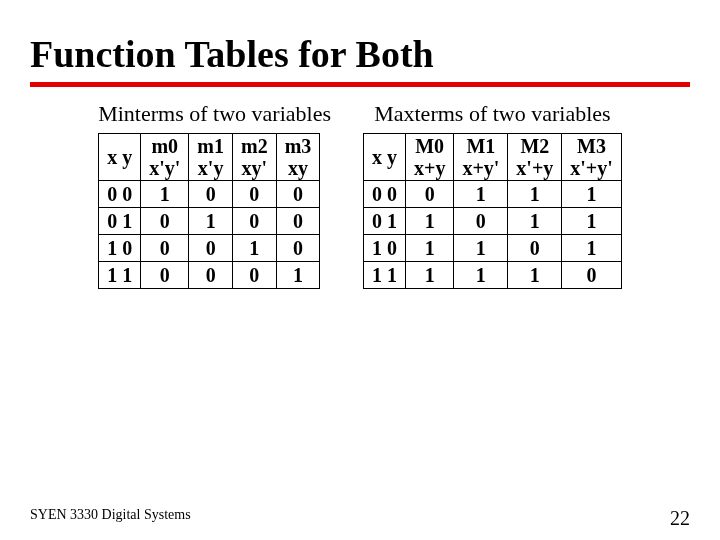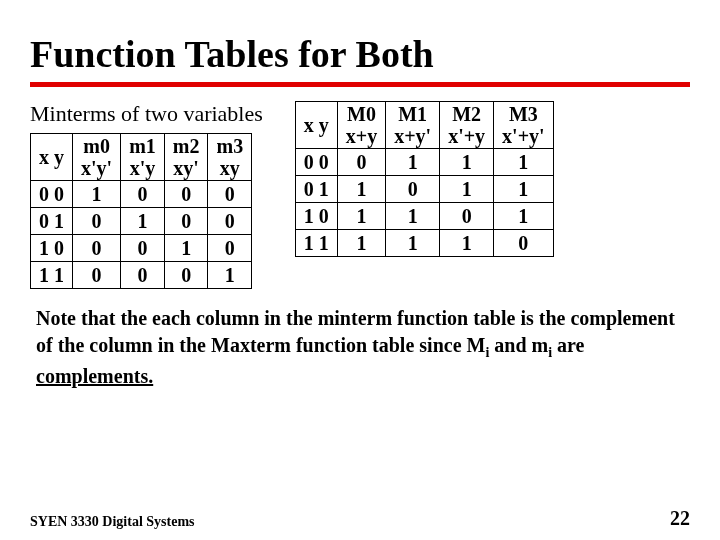--- a/index.html
+++ b/index.html
@@ -22,21 +22,21 @@
     margin: 0 0 6px 0;
   }
   .rule {
     border: none;
     border-top: 5px solid #e00000;
     margin: 0 0 14px 0;
   }
   .tables-wrap {
     display: flex;
     gap: 32px;
-    justify-content: flex-start;
+    justify-content: center;
     margin-bottom: 16px;
   }
   .table-block {
     text-align: center;
   }
   .subtitle {
     font-size: 22px;
     margin-bottom: 6px;
   }
   table {
@@ -63,22 +63,21 @@
   }
   .underline { text-decoration: underline; }
   .footer {
     position: absolute;
     bottom: 10px;
     left: 30px;
     right: 30px;
     display: flex;
     justify-content: space-between;
     font-size: 14px;
-    align-items: flex-end;
-    font-weight: bold;
+    align-items: flex-start;
   }
   .pagenum { font-size: 20px; }
   .sub-ij { font-size: 0.7em; vertical-align: sub; }
 </style>
 </head>
 <body>
 
 <div class="slide">
   <h1 class="title">Function Tables for Both</h1>
   <hr class="rule">
@@ -134,20 +133,21 @@
           <td>0</td>
           <td>0</td>
           <td>0</td>
           <td>1</td>
         </tr>
       </tbody>
         </table>
     </div>
 
     <div class="table-block">
+      <div class="subtitle">Maxterms of two variables</div>
       <table>
         <tbody>
             <tr>
           <th class="headcell">x y</th>
           <th class="headcell">
             <span class="hdr-top">M0</span>
             <span class="hdr-bot">x+y</span>
           </th>
           <th class="headcell">
             <span class="hdr-top">M1</span>
@@ -189,21 +189,18 @@
           <td>1</td>
           <td>1</td>
           <td>0</td>
         </tr>
       </tbody>
         </table>
     </div>
 
   </div>
 
-  <p class="note">
-    <span>Note that the each column in the minterm function table is the complement of the column in the Maxterm function table since M</span><span class="sub-ij">i</span><span> and m</span><span class="sub-ij">i</span><span> are </span><span class="underline">complements.</span><span></span>
-  </p>
 </div>
 
 <div class="footer">
   <span>SYEN 3330 Digital Systems</span>
   <span class="pagenum">22</span>
 </div>
 
 </body></html>

